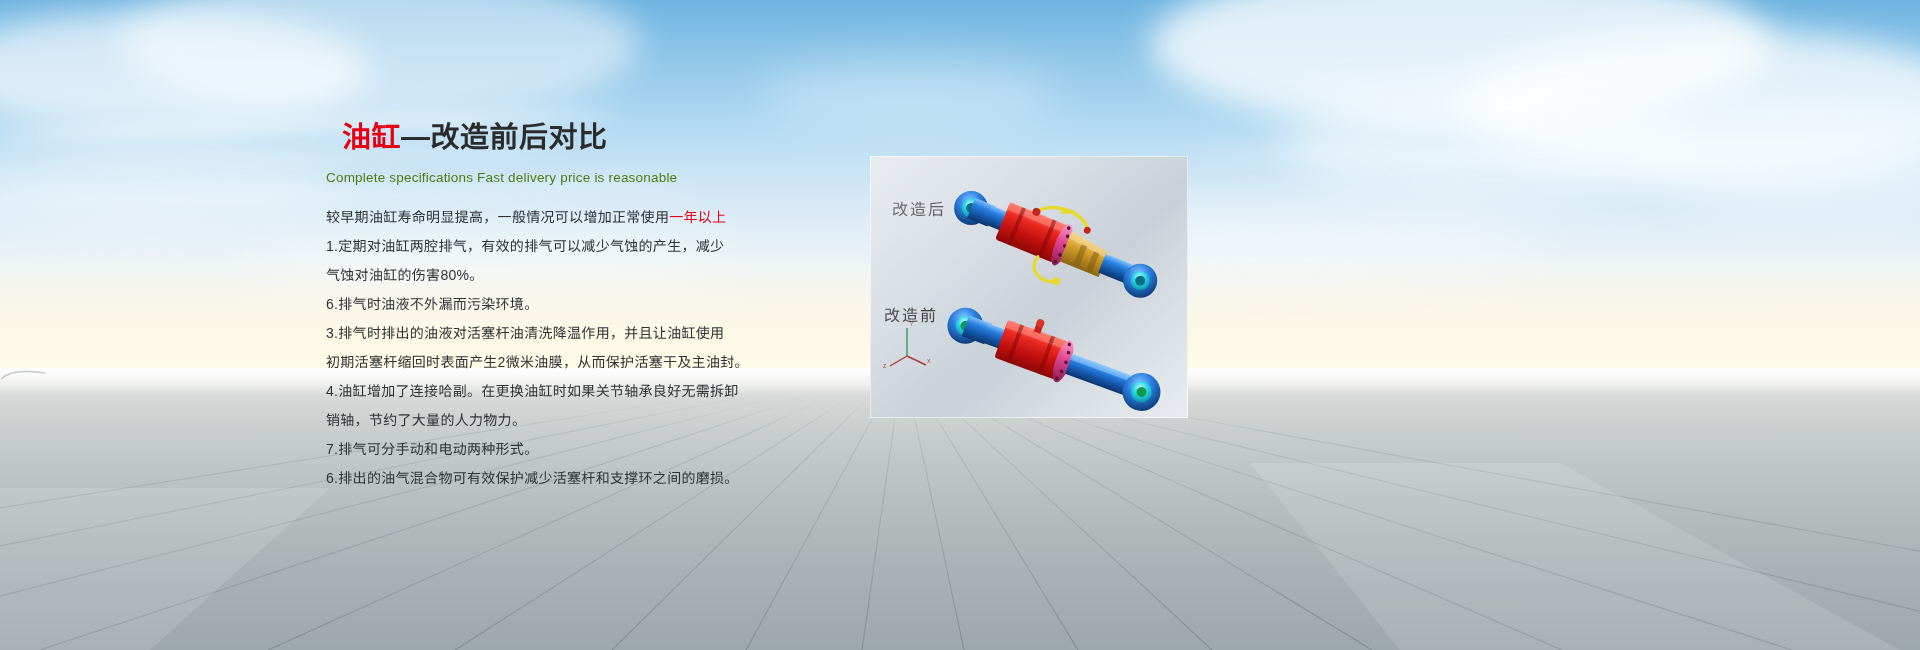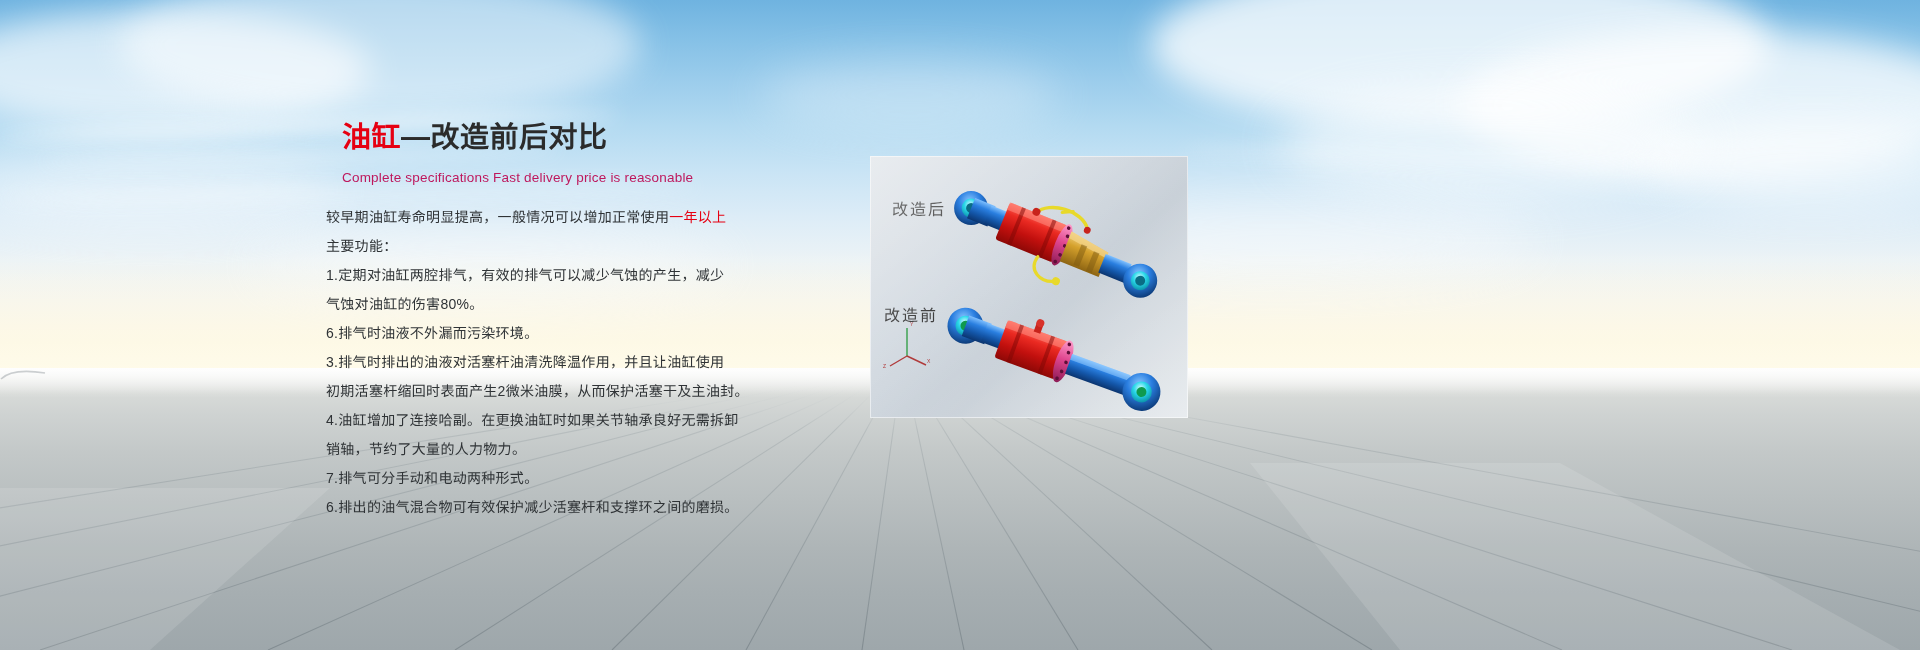--- a/index.html
+++ b/index.html
@@ -71,21 +71,21 @@
   .ground svg{position:absolute;left:0;top:0;}
 
   
   .copy{position:absolute;left:326px;top:105px;width:420px;}
   .headline{
     font-size:29px;font-weight:bold;letter-spacing:.5px;
     color:#2b2b2b;line-height:1.15;margin:16px;white-space:nowrap;
   }
   .headline .hl-red{color:#e60012;}
   .subhead{
-    margin:8px 0 0 16px;font-size:13.5px;color:#be185d;letter-spacing:.2px;
+    margin:8px 0 0 0;font-size:13.5px;color:#4d7c0f;letter-spacing:.2px;
     font-weight:400;white-space:nowrap;
   }
   .body{margin-top:22px;}
   .body p{
     margin:0 0 8px 0;
     font-size:14px;color:#2f3336;line-height:1.5;letter-spacing:.3px;
     white-space:nowrap;
   }
   .body p.tight{margin-bottom:8px;}
   .em-red{color:#e60012;}
@@ -196,21 +196,20 @@
   </div>
 
   <div class="copy">
 
     <h1 class="headline"><span class="hl-red">油缸</span><span>—改造前后对比</span></h1>
 
     <p class="subhead">Complete specifications Fast delivery price is reasonable</p>
 
     <div class="body">
       <p class="tight"><span>较早期油缸寿命明显提高，一般情况可以增加正常使用</span><span class="em-red">一年以上</span></p>
-      <p>主要功能：</p>
       <p>1.定期对油缸两腔排气，有效的排气可以减少气蚀的产生，减少</p>
       <p>气蚀对油缸的伤害80%。</p>
       <p>6.排气时油液不外漏而污染环境。</p>
       <p>3.排气时排出的油液对活塞杆油清洗降温作用，并且让油缸使用</p>
       <p>初期活塞杆缩回时表面产生2微米油膜，从而保护活塞干及主油封。</p>
       <p>4.油缸增加了连接哈副。在更换油缸时如果关节轴承良好无需拆卸</p>
       <p>销轴，节约了大量的人力物力。</p>
       <p>7.排气可分手动和电动两种形式。</p>
       <p>6.排出的油气混合物可有效保护减少活塞杆和支撑环之间的磨损。</p>
     </div>

